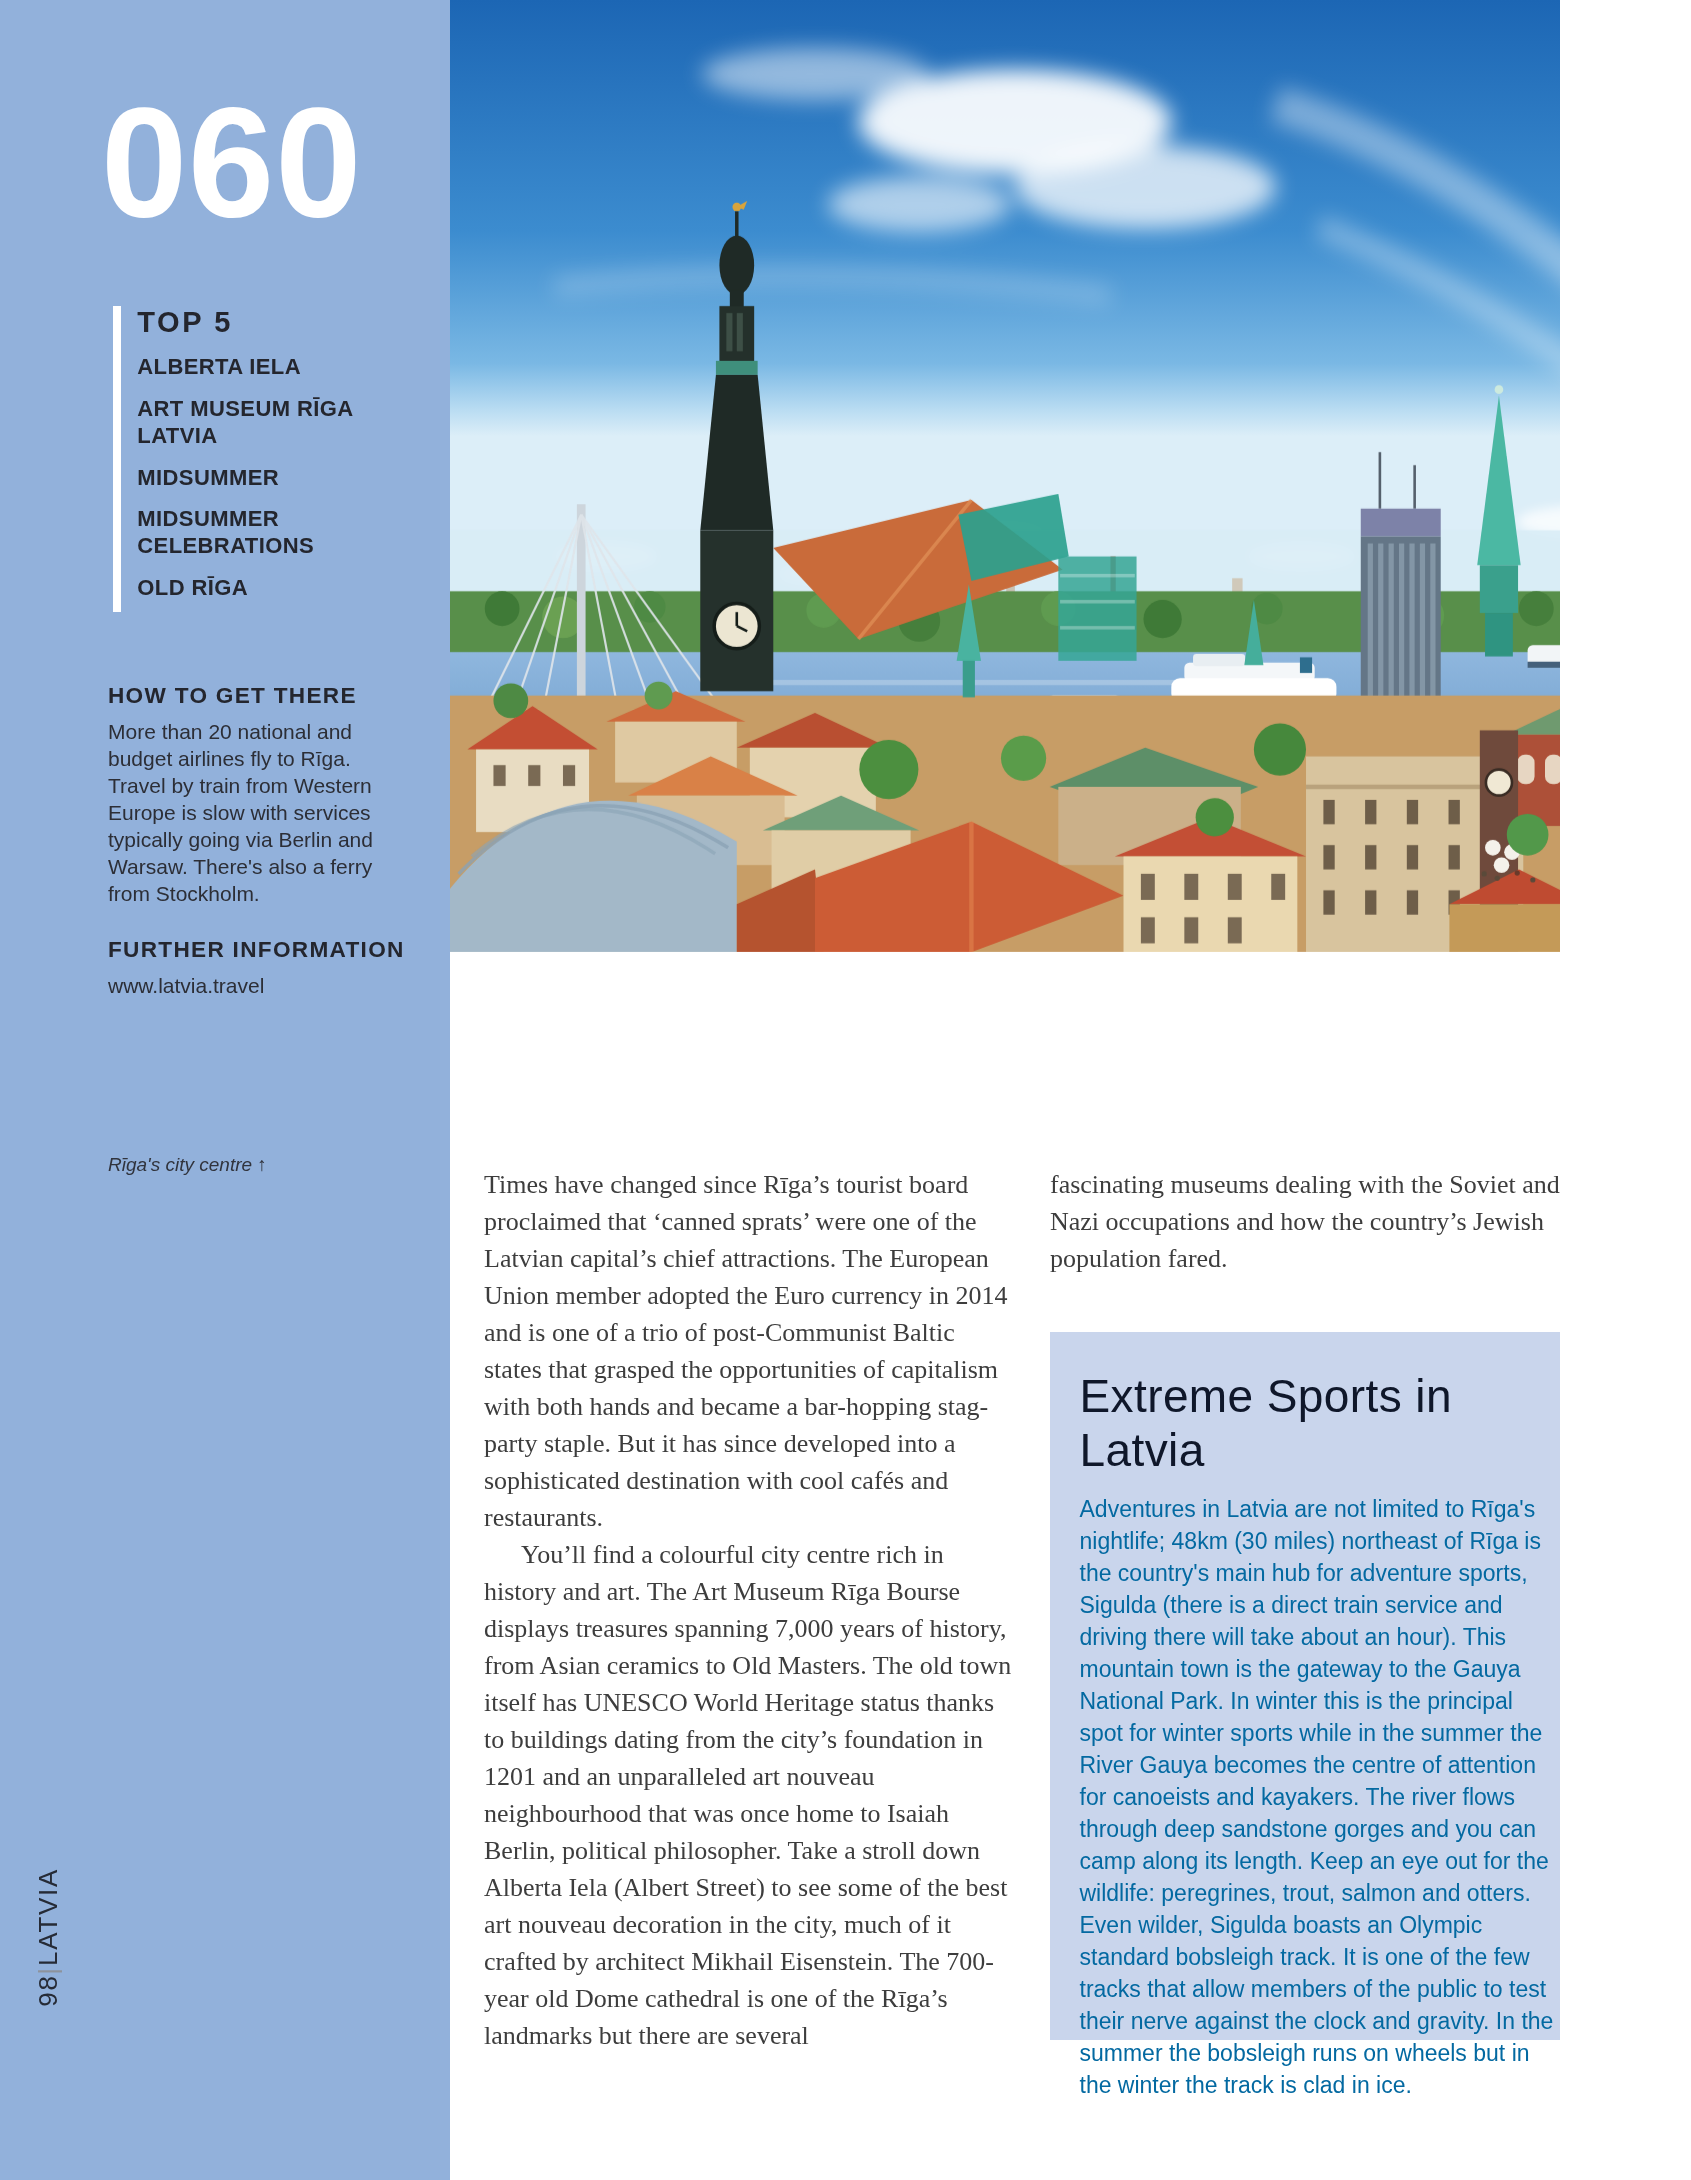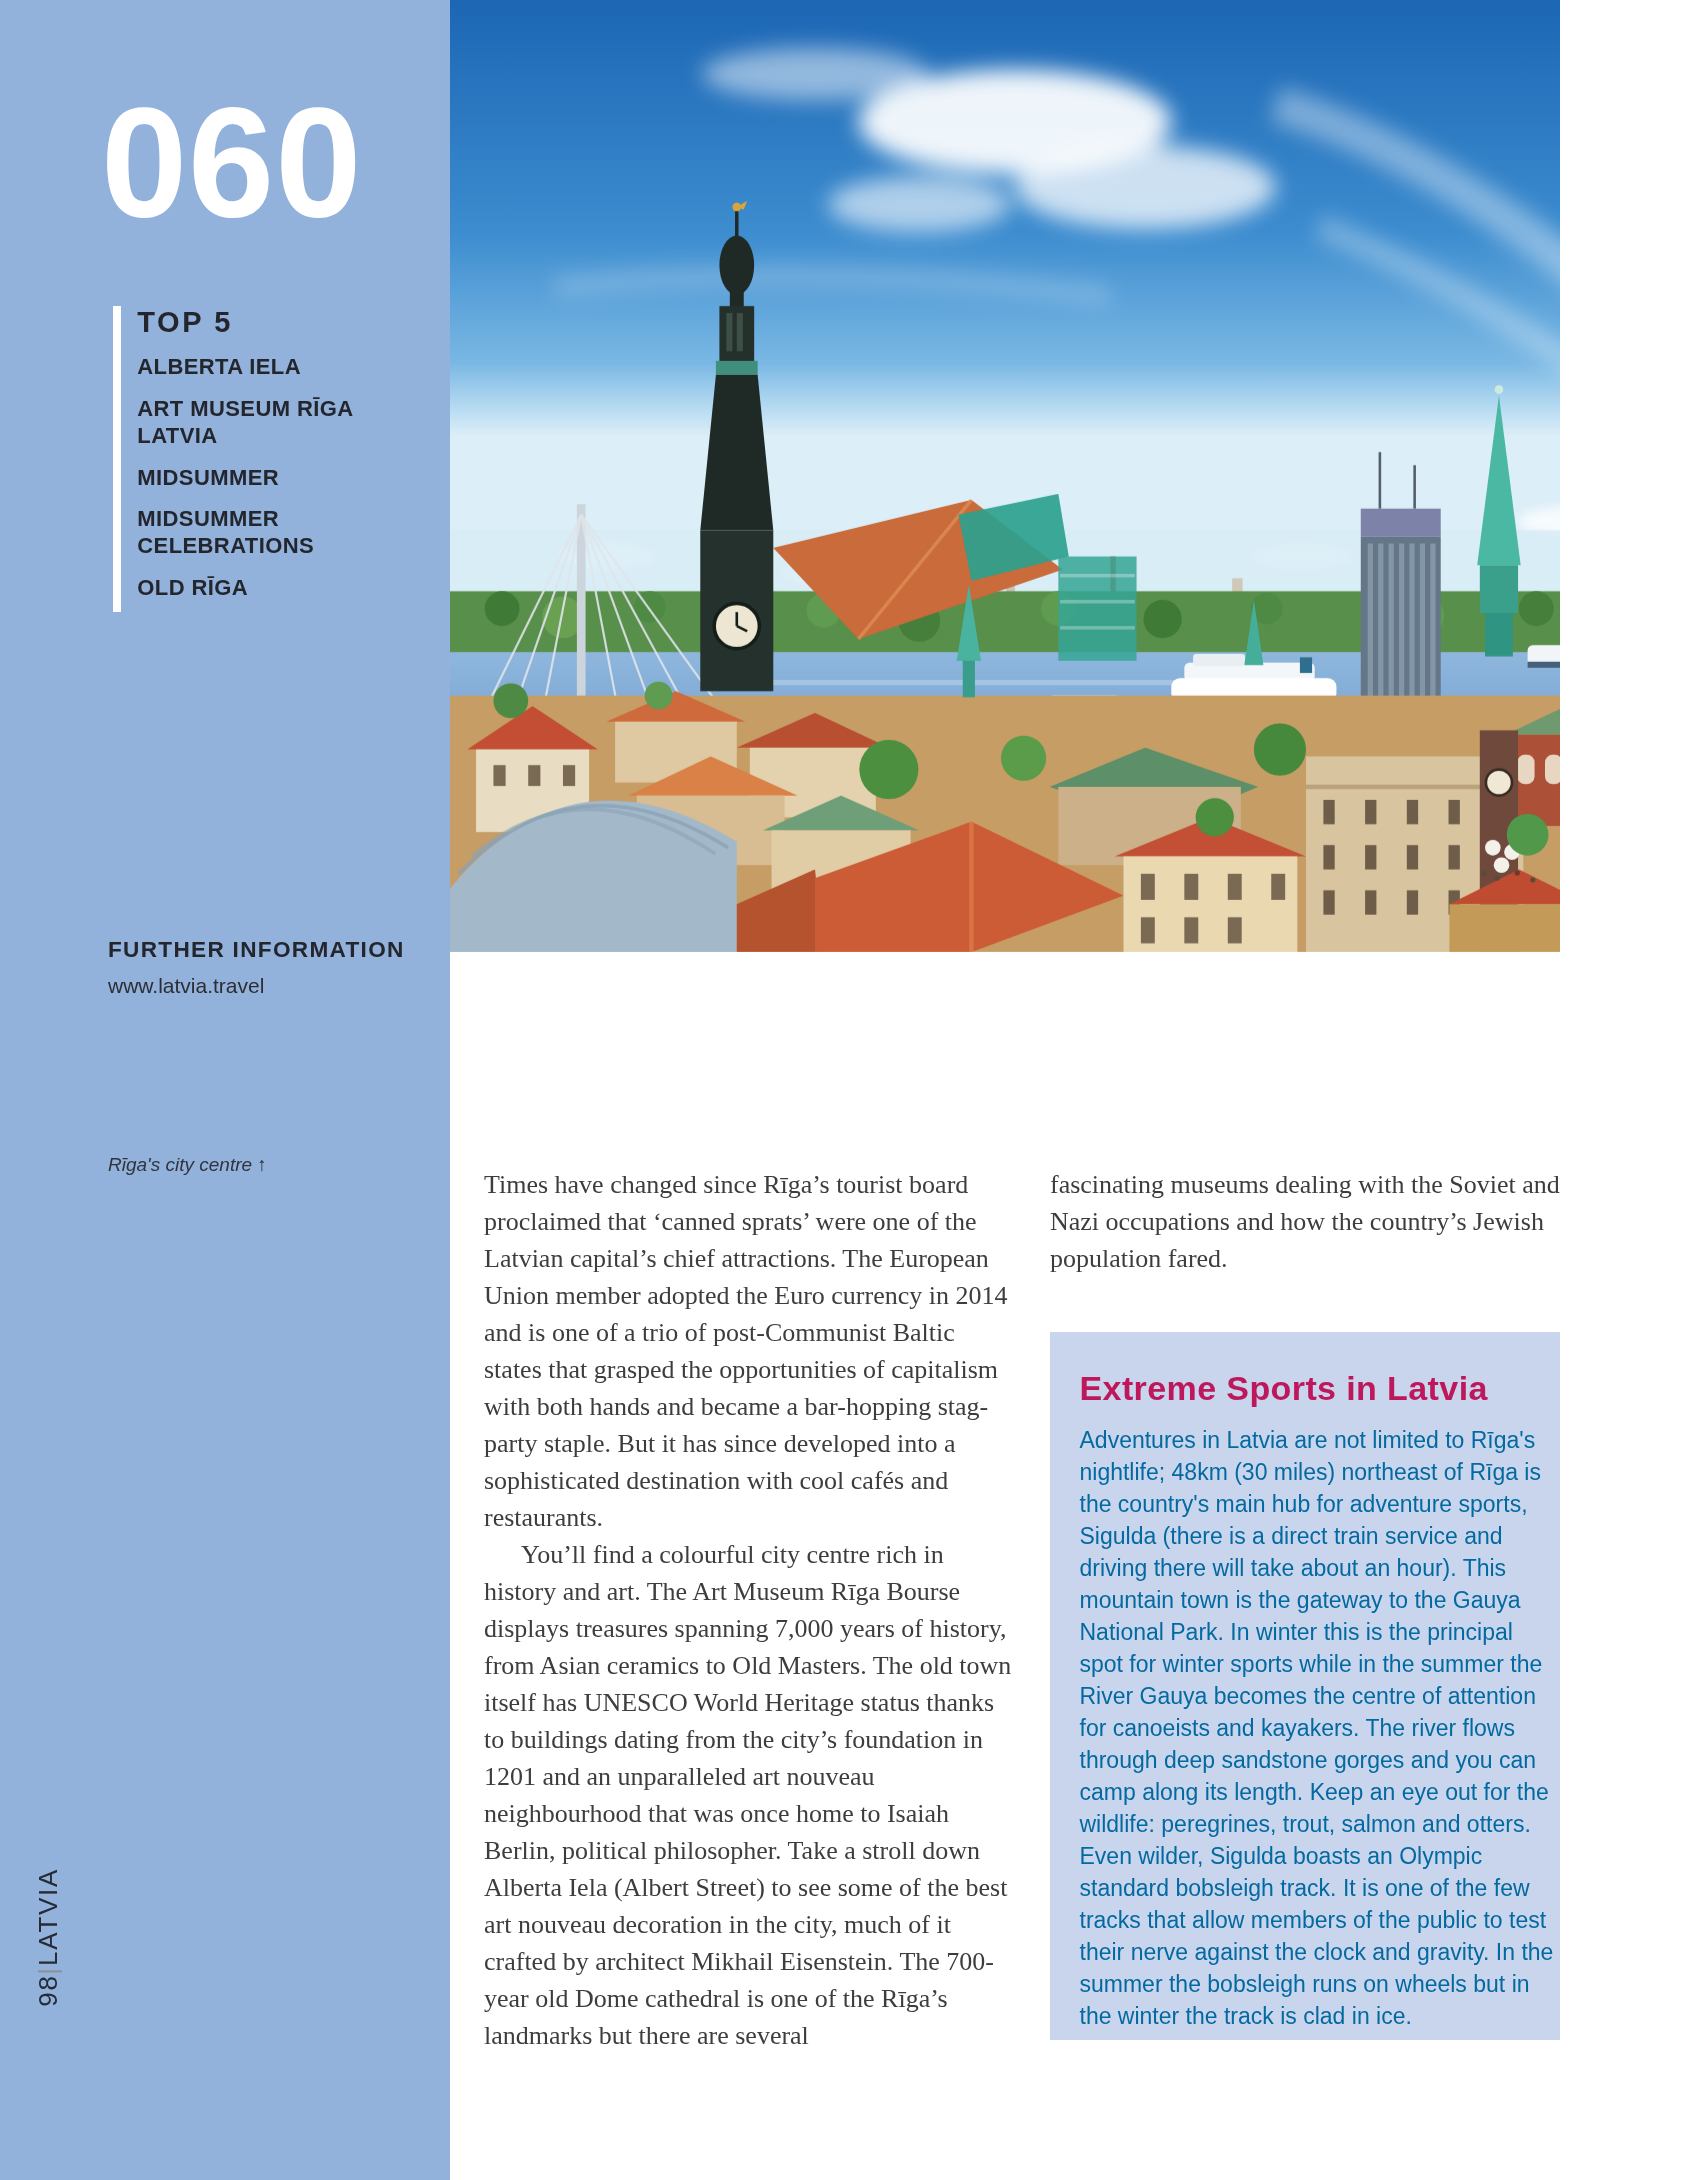--- a/index.html
+++ b/index.html
@@ -32,21 +32,21 @@
   .title{position:absolute;left:483px;top:987px;margin:0;font-size:89px;font-weight:bold;
         letter-spacing:0.18em;color:#262626;line-height:1;}
   .bodycol{position:absolute;top:1166px;}
   .col1{left:484px;width:534px;}
   .col2{left:1050px;width:549px;}
   .bodycol p{margin:0;font-family:"Liberation Serif",serif;font-size:26px;line-height:37px;
         color:#3d3d3d;letter-spacing:0;}
   .col1 p + p{text-indent:37px;}
   .feature-box{position:absolute;left:1050px;top:1332px;width:536px;height:708px;
         background:#c9d5ec;box-sizing:border-box;padding:37px 29.5px 0 29.5px;}
-  .feature-box h2{margin:0 0 15.6px 0;font-size:34px;font-weight:bold;color:#be185d;letter-spacing:0.4px;}
+  .feature-box h2{margin:0 0 15.6px 0;font-size:46px;font-weight:normal;color:#0f172a;letter-spacing:0.4px;}
   .feature-box p{margin:0;font-size:23px;line-height:32px;color:#0369a1;}
 </style>
 </head>
 <body>
 
 <div id="page">
 
   <aside class="sidebar">
     <div class="issue-number">060</div>
 
@@ -55,20 +55,24 @@
       <div class="top5-content">
         <h2>TOP 5</h2>
         <div class="top5-item">ALBERTA IELA</div>
         <div class="top5-item">ART MUSEUM RĪGA LATVIA</div>
         <div class="top5-item">MIDSUMMER</div>
         <div class="top5-item">MIDSUMMER CELEBRATIONS</div>
         <div class="top5-item">OLD RĪGA</div>
       </div>
     </div>
 
+    <section class="side-section howto">
+      <h3>HOW TO GET THERE</h3>
+      <p>More than 20 national and budget airlines fly to Rīga. Travel by train from Western Europe is slow with services typically going via Berlin and Warsaw. There's also a ferry from Stockholm.</p>
+    </section>
 
     <section class="side-section further">
       <h3>FURTHER INFORMATION</h3>
       <p>www.latvia.travel</p>
     </section>
 
     <div class="photo-caption"><span>Rīga's city centre </span><span>↑</span></div>
 
     <div class="page-label"><span>98</span><span class="sep">|</span><span>LATVIA</span></div>
   </aside>

